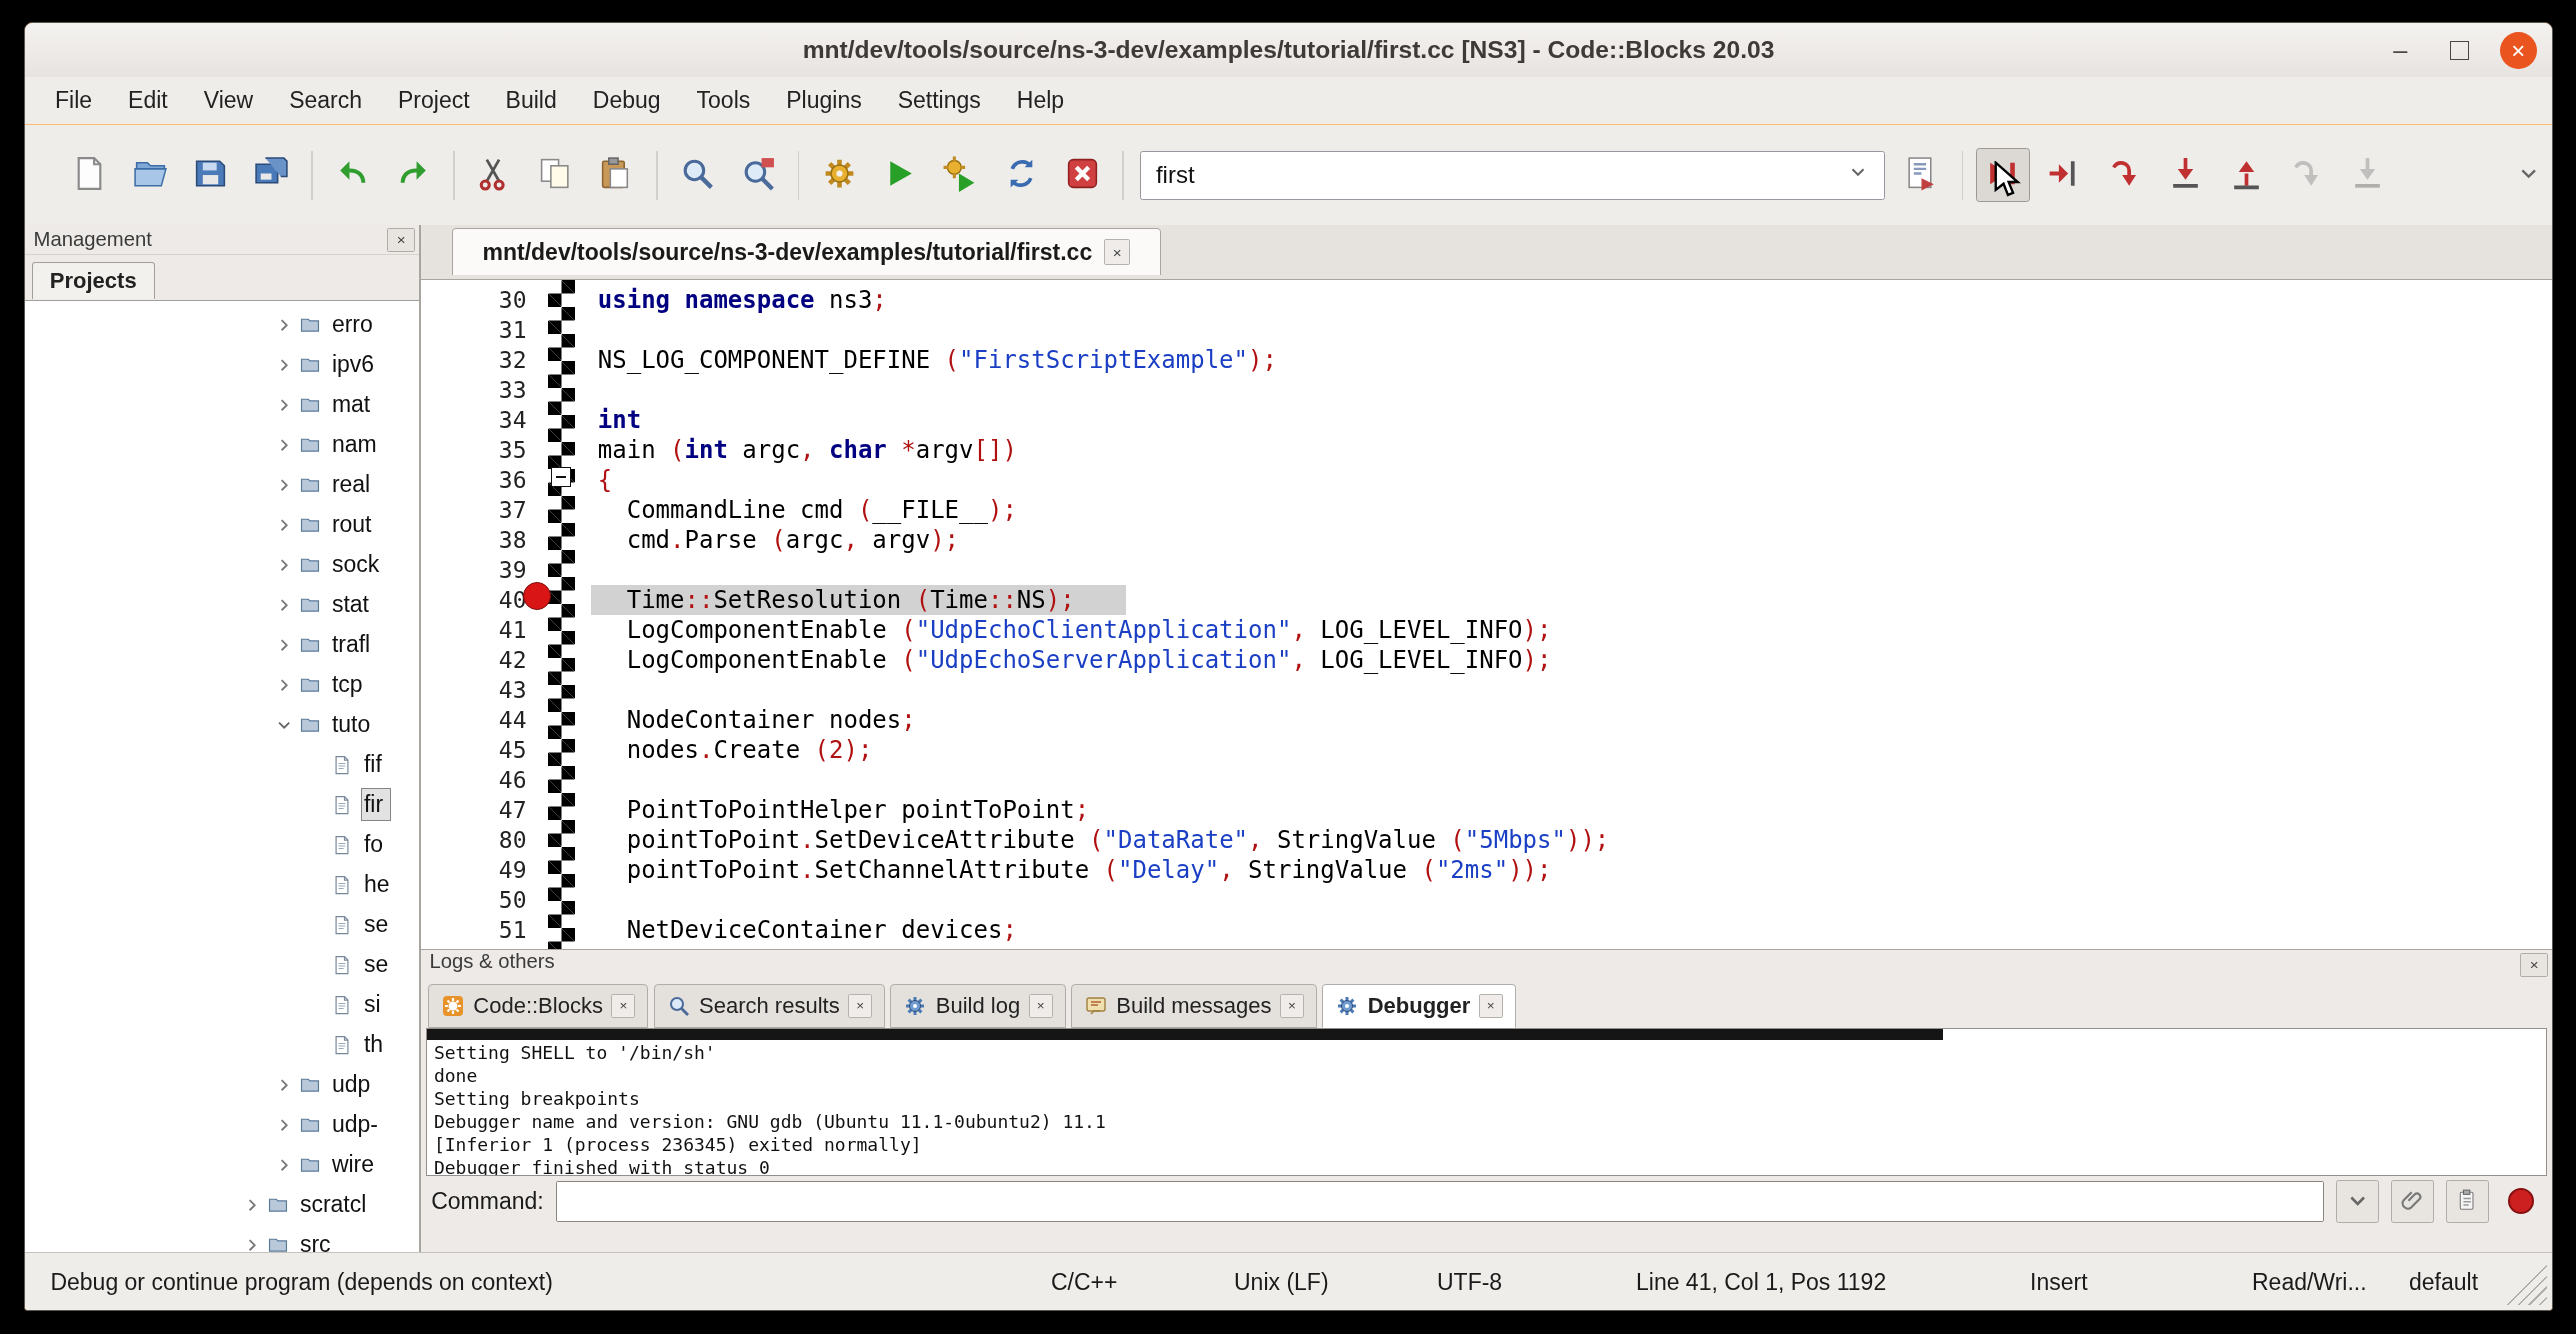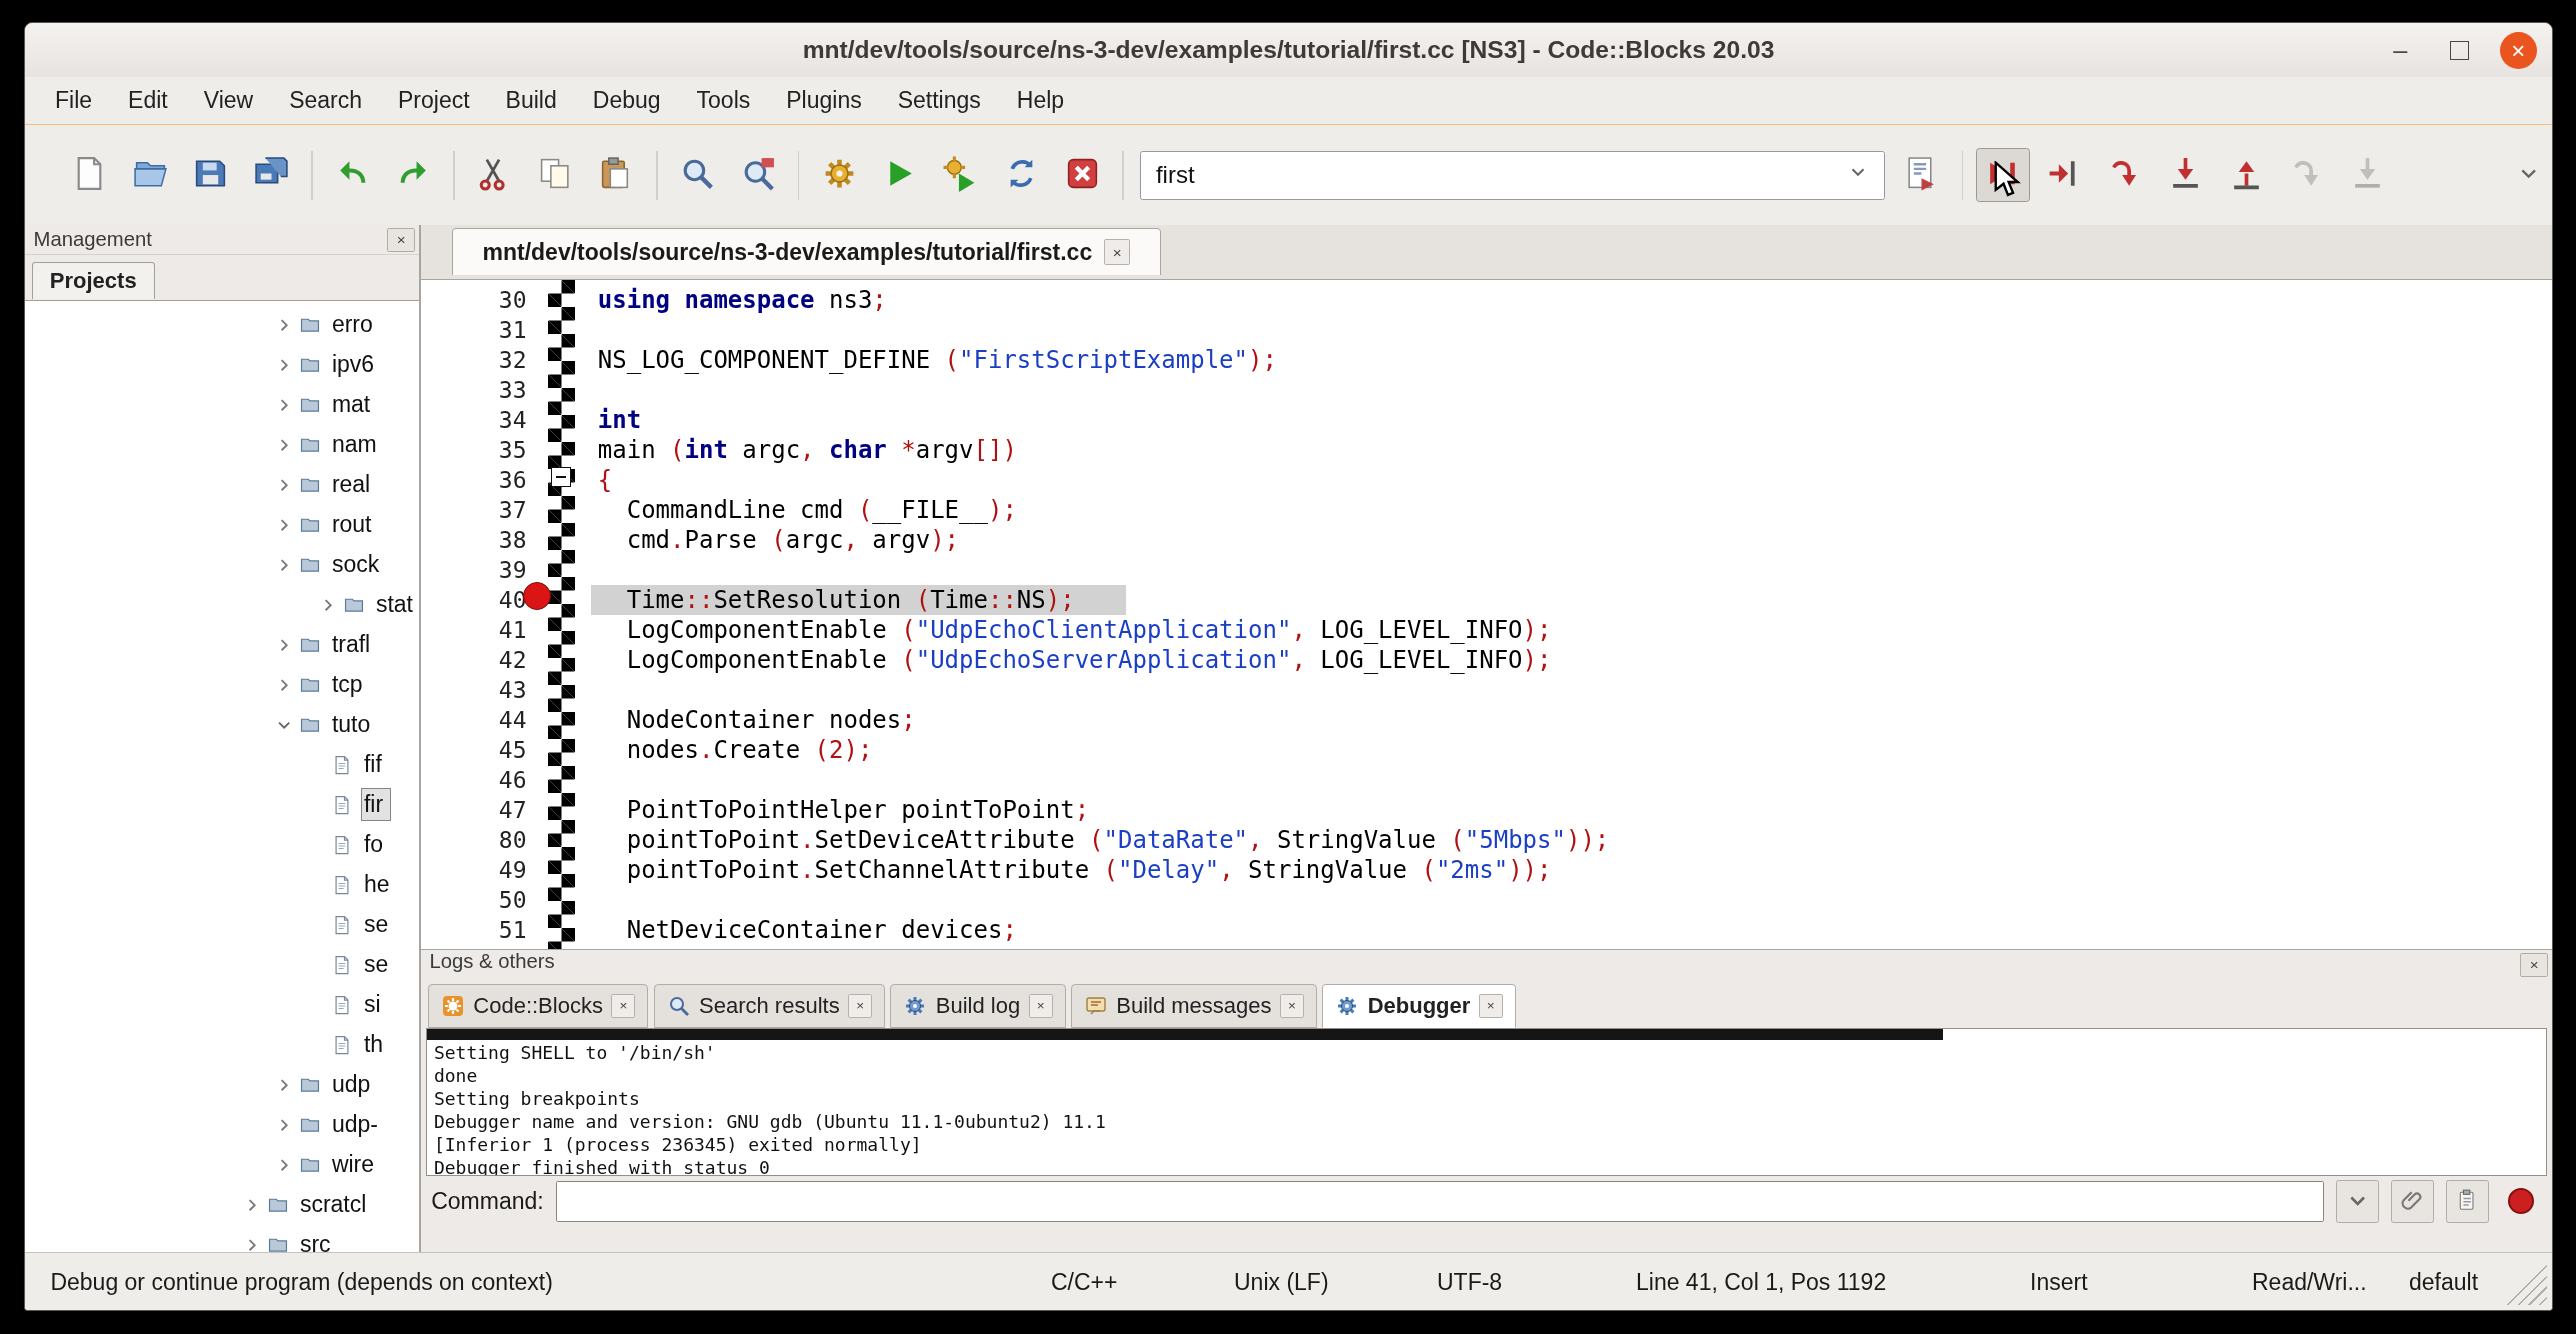--- a/index.html
+++ b/index.html
@@ -402,21 +402,21 @@
           </div>
           <div class="tree-row" style="padding-left: 249px;">
             <span class="chev"><svg viewBox="0 0 24 24">
                 <path d="M9 6l6 6-6 6" fill="none" stroke="#777" stroke-width="2.2"></path>
               </svg></span>
             <span class="ticon"><svg viewBox="0 0 24 24">
                 <path d="M2 5h8l2 2h10v12H2z" fill="#b9c9d9" stroke="#5a7a9a" stroke-width="1.4"></path>
               </svg></span>
             <span class="lbl">sock</span>
           </div>
-          <div class="tree-row" style="padding-left: 249px; margin-left: 44px;">
+          <div class="tree-row" style="padding-left: 249px;">
             <span class="chev"><svg viewBox="0 0 24 24">
                 <path d="M9 6l6 6-6 6" fill="none" stroke="#777" stroke-width="2.2"></path>
               </svg></span>
             <span class="ticon"><svg viewBox="0 0 24 24">
                 <path d="M2 5h8l2 2h10v12H2z" fill="#b9c9d9" stroke="#5a7a9a" stroke-width="1.4"></path>
               </svg></span>
             <span class="lbl">stat</span>
           </div>
           <div class="tree-row" style="padding-left: 249px;">
             <span class="chev"><svg viewBox="0 0 24 24">

